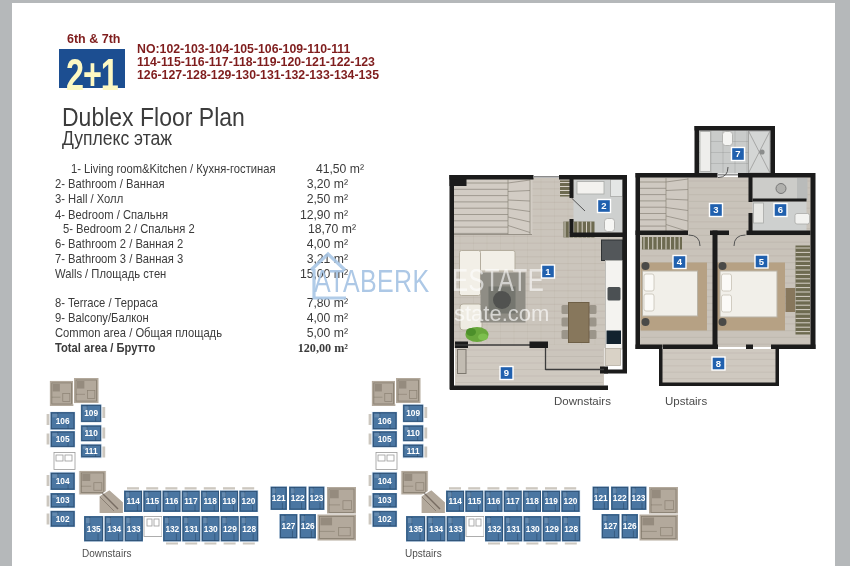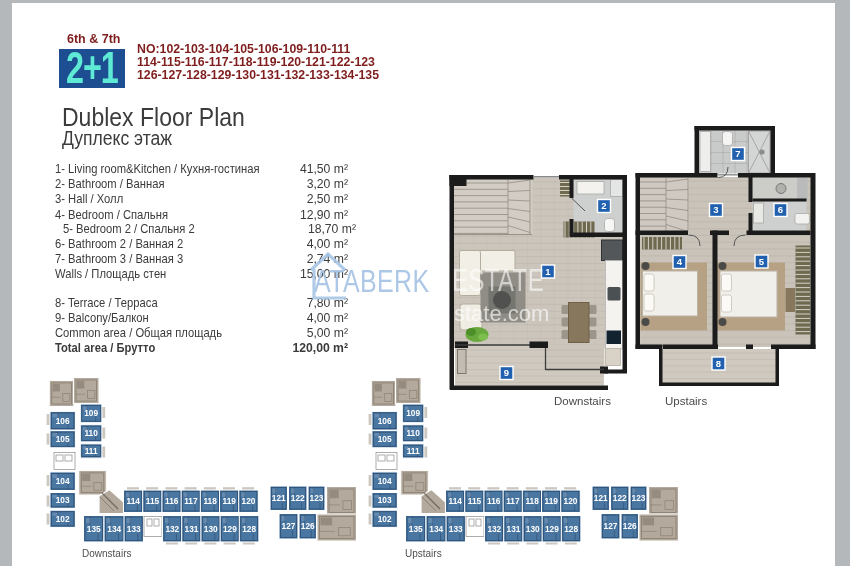--- a/index.html
+++ b/index.html
@@ -10,43 +10,43 @@
 <body>
 
 <div class="abs" style="left:0;top:0;width:12px;height:566px;background:#b5b8ba;"></div>
 
 <div class="abs" style="left:835px;top:0;width:15px;height:566px;background:#b5b8ba;"></div>
 
 <div class="abs" style="left:0;top:0;width:850px;height:2.5px;background:#b5b8ba;"></div>
 
 <div class="abs" style="left:67px;top:32px;font-size:12.5px;font-weight:bold;color:#7f1d1d;">6th &amp; 7th</div>
 
-<div class="abs" style="left:58.5px;top:48.5px;width:66px;height:39.5px;background:#1c4e91;color:#5eead4;display:flex;align-items:center;justify-content:center;font-size:45px;font-weight:bold;letter-spacing:-1.5px;">
+<div class="abs" style="left:58.5px;top:48.5px;width:66px;height:39.5px;background:#1c4e91;color:#fef9c3;display:flex;justify-content:center;font-size:45px;font-weight:bold;letter-spacing:-1.5px;">
     <span style="transform:scaleX(0.72);">2+1</span>
   </div>
 
 <div class="abs" style="left:137px;top:43px;font-size:12.3px;font-weight:bold;color:#7f1d1d;line-height:13.1px;letter-spacing:0px;"><span>NO:</span>102-103-104-105-106-109-110-111<br>114-115-116-117-118-119-120-121-122-123<br>126-127-128-129-130-131-132-133-134-135</div>
 
 <div class="abs" style="left:62px;top:102px;font-size:26px;color:#3c3c3c;transform:scaleX(0.885);transform-origin:left top;white-space:nowrap;">Dublex Floor Plan</div>
 
 <div class="abs" style="left:62px;top:126.5px;font-size:19.5px;color:#3c3c3c;transform:scaleX(0.9);transform-origin:left top;white-space:nowrap;">Дуплекс этаж</div>
 
 <div class="abs" style="left:55px;top:162.3px;width:293px;font-size:12.2px;color:#3b3b3b;">
-    <div style="position:absolute;top:0.0px;left:0;width:100%;height:15px;white-space:nowrap;text-decoration:underline;"><span style="display:inline-block;transform:scaleX(0.92);transform-origin:left top;">1- Living room&amp;Kitchen / Кухня-гостиная</span><span style="position:absolute;right:0;top:0;">41,50 m²</span></div>
+    <div style="position:absolute;top:0.0px;left:16px;width:100%;height:15px;white-space:nowrap;text-decoration:underline;"><span style="display:inline-block;transform:scaleX(0.92);transform-origin:left top;">1- Living room&amp;Kitchen / Кухня-гостиная</span><span style="position:absolute;right:0;top:0;">41,50 m²</span></div>
     <div style="position:absolute;top:14.9px;left:0;width:100%;height:15px;white-space:nowrap;"><span style="display:inline-block;transform:scaleX(0.92);transform-origin:left top;">2- Bathroom / Ванная</span><span style="position:absolute;right:0;top:0;">3,20 m²</span></div>
     <div style="position:absolute;top:29.8px;left:0;width:100%;height:15px;white-space:nowrap;"><span style="display:inline-block;transform:scaleX(0.92);transform-origin:left top;">3- Hall / Холл</span><span style="position:absolute;right:0;top:0;">2,50 m²</span></div>
     <div style="position:absolute;top:46px;left:0;width:100%;height:15px;white-space:nowrap;"><span style="display:inline-block;transform:scaleX(0.92);transform-origin:left top;">4- Bedroom / Спальня</span><span style="position:absolute;right:0;top:0;">12,90 m²</span></div>
     <div style="position:absolute;top:59.6px;left:8px;width:100%;height:15px;white-space:nowrap;"><span style="display:inline-block;transform:scaleX(0.92);transform-origin:left top;">5- Bedroom 2 / Спальня 2</span><span style="position:absolute;right:0;top:0;margin-left:14px;">18,70 m²</span></div>
     <div style="position:absolute;top:74.5px;left:0;width:100%;height:15px;white-space:nowrap;"><span style="display:inline-block;transform:scaleX(0.92);transform-origin:left top;">6- Bathroom 2 / Ванная 2</span><span style="position:absolute;right:0;top:0;">4,00 m²</span></div>
-    <div style="position:absolute;top:89.4px;left:0;width:100%;height:15px;white-space:nowrap;"><span style="display:inline-block;transform:scaleX(0.92);transform-origin:left top;">7- Bathroom 3 / Ванная 3</span><span style="position:absolute;right:0;top:0;">2,74 m²</span></div>
+    <div style="position:absolute;top:89.4px;left:0;width:100%;height:15px;white-space:nowrap;"><span style="display:inline-block;transform:scaleX(0.92);transform-origin:left top;">7- Bathroom 3 / Ванная 3</span><span style="position:absolute;right:0;top:0;">3,21 m²</span></div>
     <div style="position:absolute;top:104.3px;left:0;width:100%;height:15px;white-space:nowrap;"><span style="display:inline-block;transform:scaleX(0.92);transform-origin:left top;">Walls / Площадь стен</span><span style="position:absolute;right:0;top:0;">15,00 m²</span></div>
     <div style="position:absolute;top:133.7px;left:0;width:100%;height:15px;white-space:nowrap;"><span style="display:inline-block;transform:scaleX(0.92);transform-origin:left top;">8- Terrace / Терраса</span><span style="position:absolute;right:0;top:0;">7,80 m²</span></div>
     <div style="position:absolute;top:148.6px;left:0;width:100%;height:15px;white-space:nowrap;"><span style="display:inline-block;transform:scaleX(0.92);transform-origin:left top;">9- Balcony/Балкон</span><span style="position:absolute;right:0;top:0;">4,00 m²</span></div>
     <div style="position:absolute;top:163.5px;left:0;width:100%;height:15px;white-space:nowrap;"><span style="display:inline-block;transform:scaleX(0.92);transform-origin:left top;">Common area / Общая площадь</span><span style="position:absolute;right:0;top:0;">5,00 m²</span></div>
-    <div style="position:absolute;top:178.4px;left:0;width:100%;height:15px;font-weight:bold;white-space:nowrap;"><span style="display:inline-block;transform:scaleX(0.92);transform-origin:left top;">Total area / Брутто</span><span style="position:absolute;right:0;top:0;">120,00 m²</span></div>
+    <div style="position:absolute;top:178.4px;left:0;width:100%;height:15px;font-weight:bold;white-space:nowrap;"><span style="display:inline-block;transform:scaleX(0.92);transform-origin:left top;">Total area / Брутто</span><span style="position:absolute;right:0;top:0;font-family:Liberation Serif, serif;">120,00 m²</span></div>
   </div>
 
 <svg class="abs" style="left:306px;top:250px;" width="50" height="52" viewBox="0 0 50 52">
 <path d="M5 20 L22 4 L39 20" fill="none" stroke="#a9c6e5" stroke-width="3.2" opacity="0.9"></path>
 <path d="M8 19 L8 48 L40 48" fill="none" stroke="#a9c6e5" stroke-width="3.2" opacity="0.9"></path>
 </svg>
 
 <div class="abs" style="left:314px;top:263px;font-size:32px;color:#a9c6e5;opacity:0.95;letter-spacing:0.5px;transform:scaleX(0.78);transform-origin:left top;">ATABERK</div>
 
 <div class="abs" style="left:452px;top:262px;font-size:32px;color:#ffffff;opacity:0.6;letter-spacing:0.5px;transform:scaleX(0.75);transform-origin:left top;z-index:5;">ESTATE</div>

